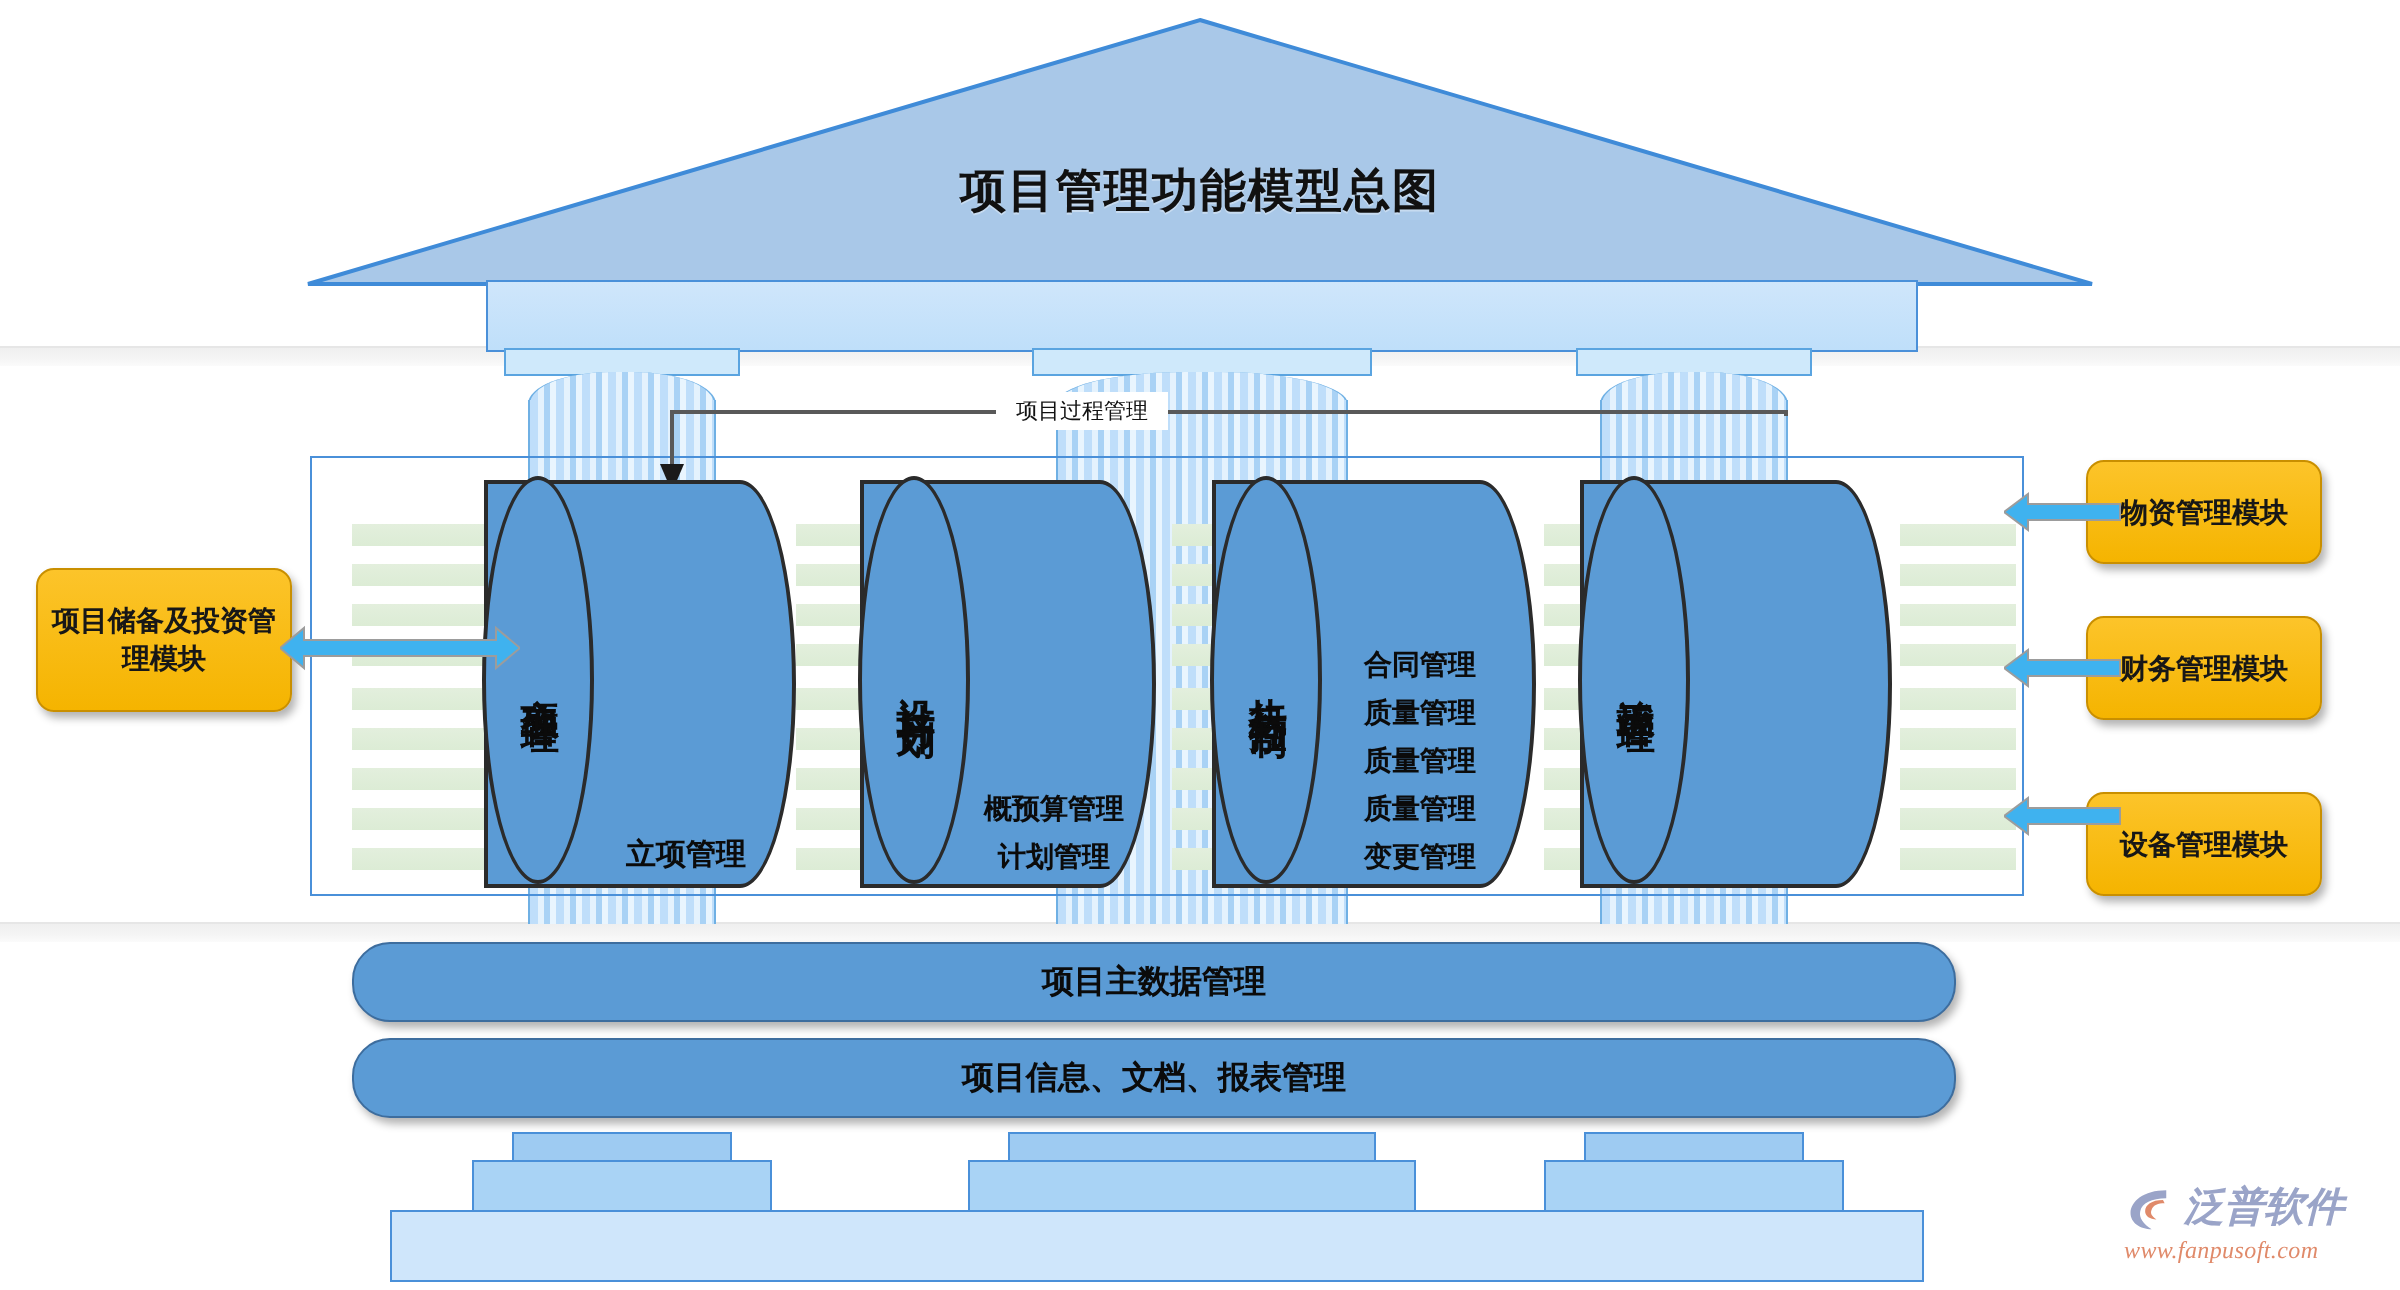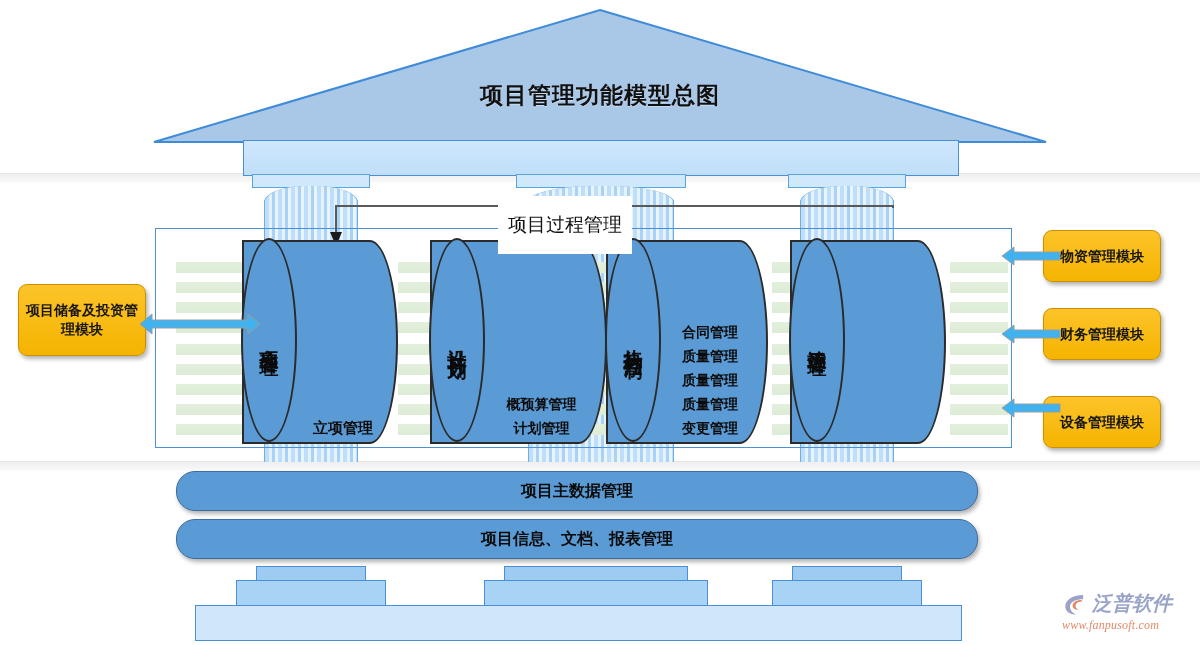--- a/index.html
+++ b/index.html
@@ -108,22 +108,22 @@
     position:absolute;left:56px;top:0;right:6px;bottom:0;
     display:flex;flex-direction:column;align-items:center;justify-content:flex-end;
     font-size:14px;font-weight:bold;color:#0b0b0b;
   }
   .cyl-lines .ln{line-height:1.0;padding:5px 0;white-space:nowrap;}
   .cyl-lines.single{font-size:15px;}
 
   
   .proc-label{
     position:absolute;left:498px;top:196px;
-    background:#ffffff;padding:16px 10px;
-    font-size:19px;color:#111;white-space:nowrap;z-index:6;
+    background:#ffffff;padding:2px 10px;
+    font-size:11px;color:#111;white-space:nowrap;z-index:6;
   }
 
   
   .orange{
     position:absolute;
     background:linear-gradient(to bottom,#fcc42a 0%,#f5b400 100%);
     border:1px solid #c98f00;border-radius:9px;
     box-shadow:2px 3px 4px rgba(0,0,0,.30);
     display:flex;align-items:center;justify-content:center;
     text-align:center;font-size:14px;font-weight:bold;color:#171717;
@@ -244,21 +244,21 @@
   <div class="cyl" style="left:242px;top:240px;width:152px;height:200px;z-index:5;">
     <div class="cyl-body"></div>
     <div class="cyl-lines single">
       <div class="ln">立项管理</div>
     </div>
     <div class="cyl-cap">
       <div class="cyl-cap-label">立项管理</div>
     </div>
   </div>
 
-  <div class="cyl" style="left:430px;top:240px;width:173px;height:200px;z-index:5;">
+  <div class="cyl" style="left:430px;top:240px;width:144px;height:200px;z-index:5;">
     <div class="cyl-body"></div>
     <div class="cyl-lines">
       <div class="ln">概预算管理</div>
       <div class="ln">计划管理</div>
     </div>
     <div class="cyl-cap">
       <div class="cyl-cap-label">设计与计划</div>
     </div>
   </div>
 

